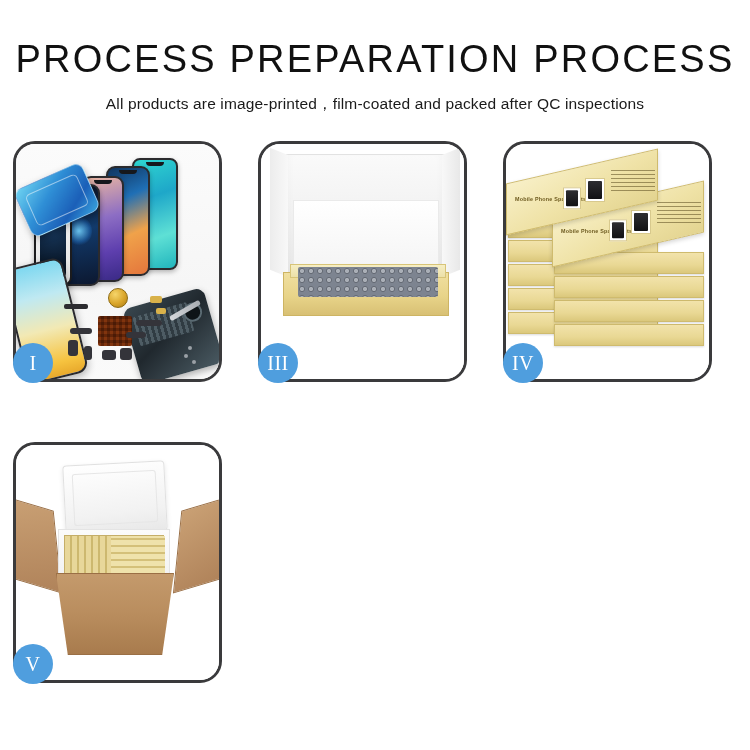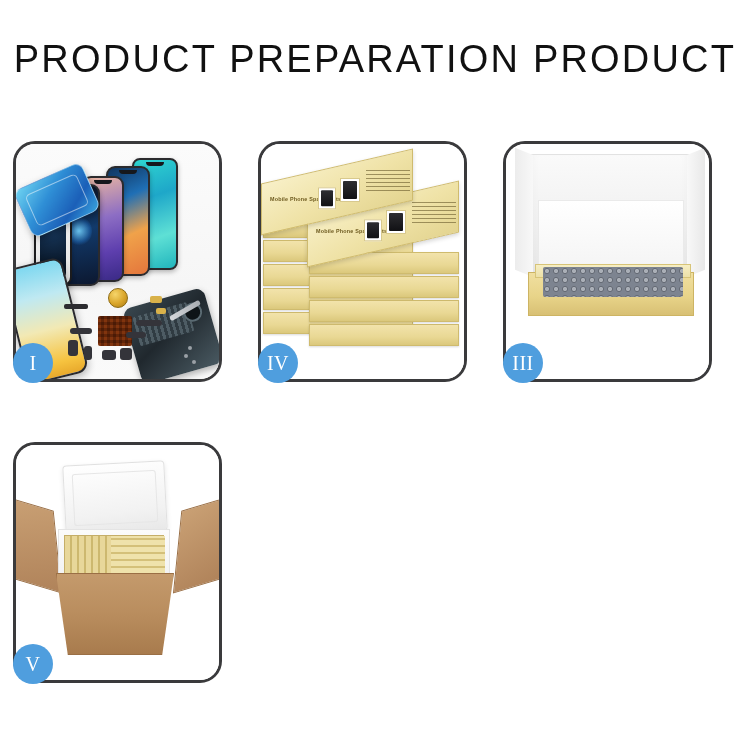--- a/index.html
+++ b/index.html
@@ -338,21 +338,22 @@
 
   .shine { position:absolute; inset:0; pointer-events:none;
     background: linear-gradient(115deg, rgba(255,255,255,.22) 0%, rgba(255,255,255,0) 42%); }
 </style>
 </head>
 <body>
 
 <div class="page">
 
   <div class="header">
-    <div class="title">PRODUCT PREPARATION PRODUCT</div>
+    <div class="title">PROCESS PREPARATION PROCESS</div>
+    <div class="subtitle">All products are image-printed，film-coated and packed after QC inspections</div>
   </div>
 
   <div class="grid">
 
     <div class="panel">
       <div class="panel-clip p1">
         <div class="phone-row">
           <div class="ph a">
               <span class="notch"></span>
             </div>
@@ -389,20 +390,31 @@
           <div class="screw" style="left:128px; top:70px;"></div>
           <div class="screw" style="left:124px; top:56px;"></div>
           <div class="tweezer"></div>
         </div>
       </div>
       <div class="badge">I</div>
     </div>
 
 
     <div class="panel">
+      <div class="panel-clip p3">
+        <div class="tray-lid"></div>
+        <div class="foam-sheet"></div>
+        <div class="tray-body">
+          <div class="tray-fill"></div>
+        </div>
+      </div>
+      <div class="badge">III</div>
+    </div>
+
+    <div class="panel">
       <div class="panel-clip p4">
         <div class="stack">
 
           <div class="sbox" style="left:2px;  top:150px;"></div>
           <div class="sbox" style="left:2px;  top:126px;"></div>
           <div class="sbox" style="left:2px;  top:102px;"></div>
           <div class="sbox" style="left:2px;  top:78px;"></div>
           <div class="sbox" style="left:2px;  top:54px;"></div>
 
           <div class="sbox" style="left:48px; top:162px;"></div>
@@ -430,31 +442,20 @@
                 <i></i>
               </div>
             <div class="sbox-lines" style="left:104px; top:12px;"></div>
           </div>
         </div>
       </div>
       <div class="badge">IV</div>
     </div>
 
     <div class="panel">
-      <div class="panel-clip p3">
-        <div class="tray-lid"></div>
-        <div class="foam-sheet"></div>
-        <div class="tray-body">
-          <div class="tray-fill"></div>
-        </div>
-      </div>
-      <div class="badge">III</div>
-    </div>
-
-    <div class="panel">
       <div class="panel-clip p5">
         <div class="foam-lid"></div>
         <div class="flap l"></div>
         <div class="flap r"></div>
         <div class="foam-box"></div>
         <div class="yellow-stack"></div>
         <div class="carton-body"></div>
       </div>
       <div class="badge">V</div>
     </div>

